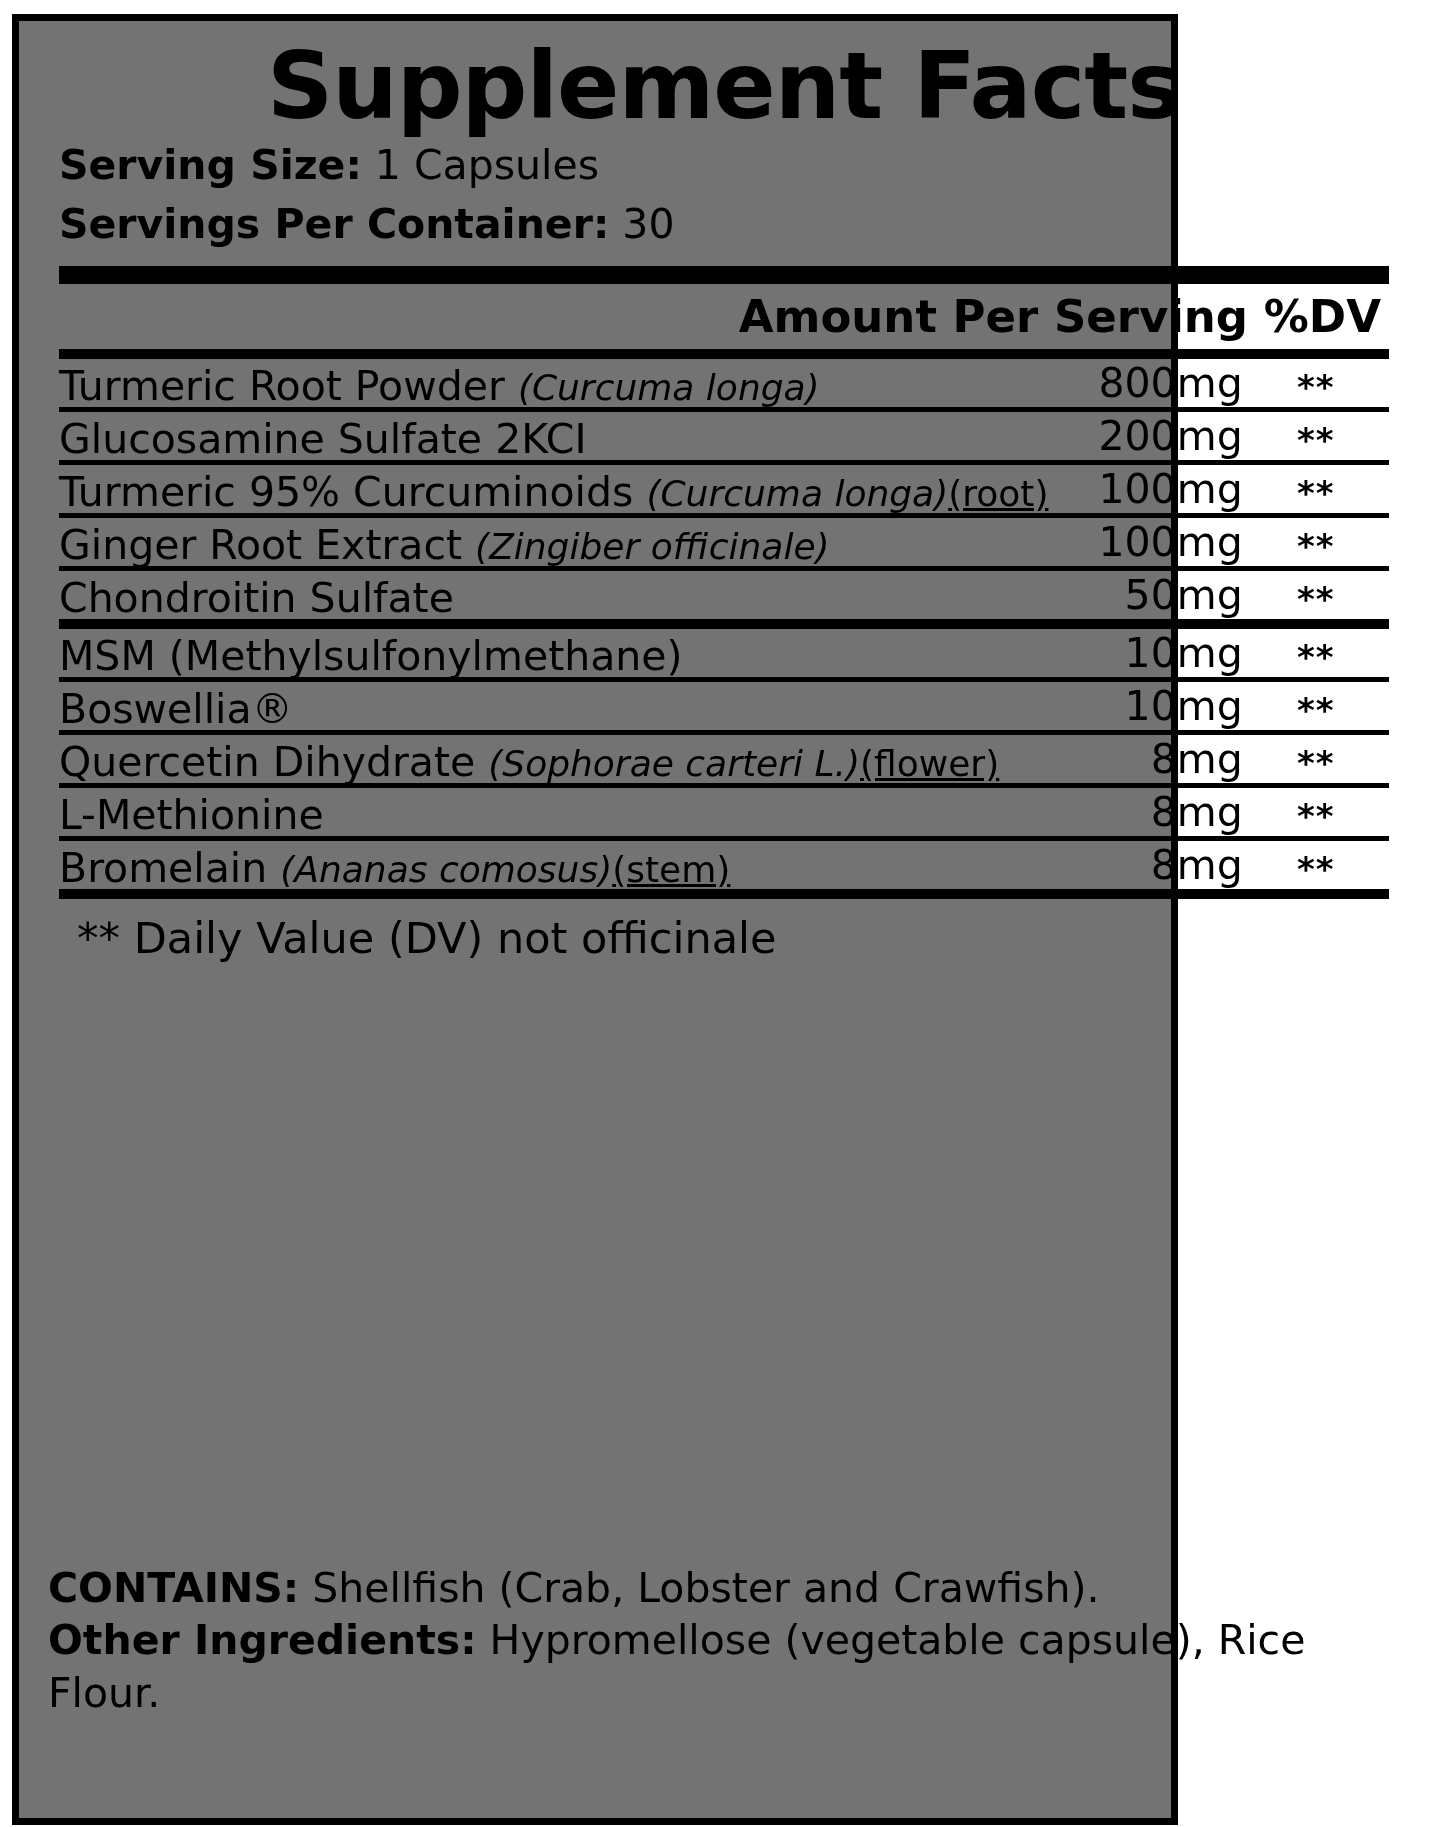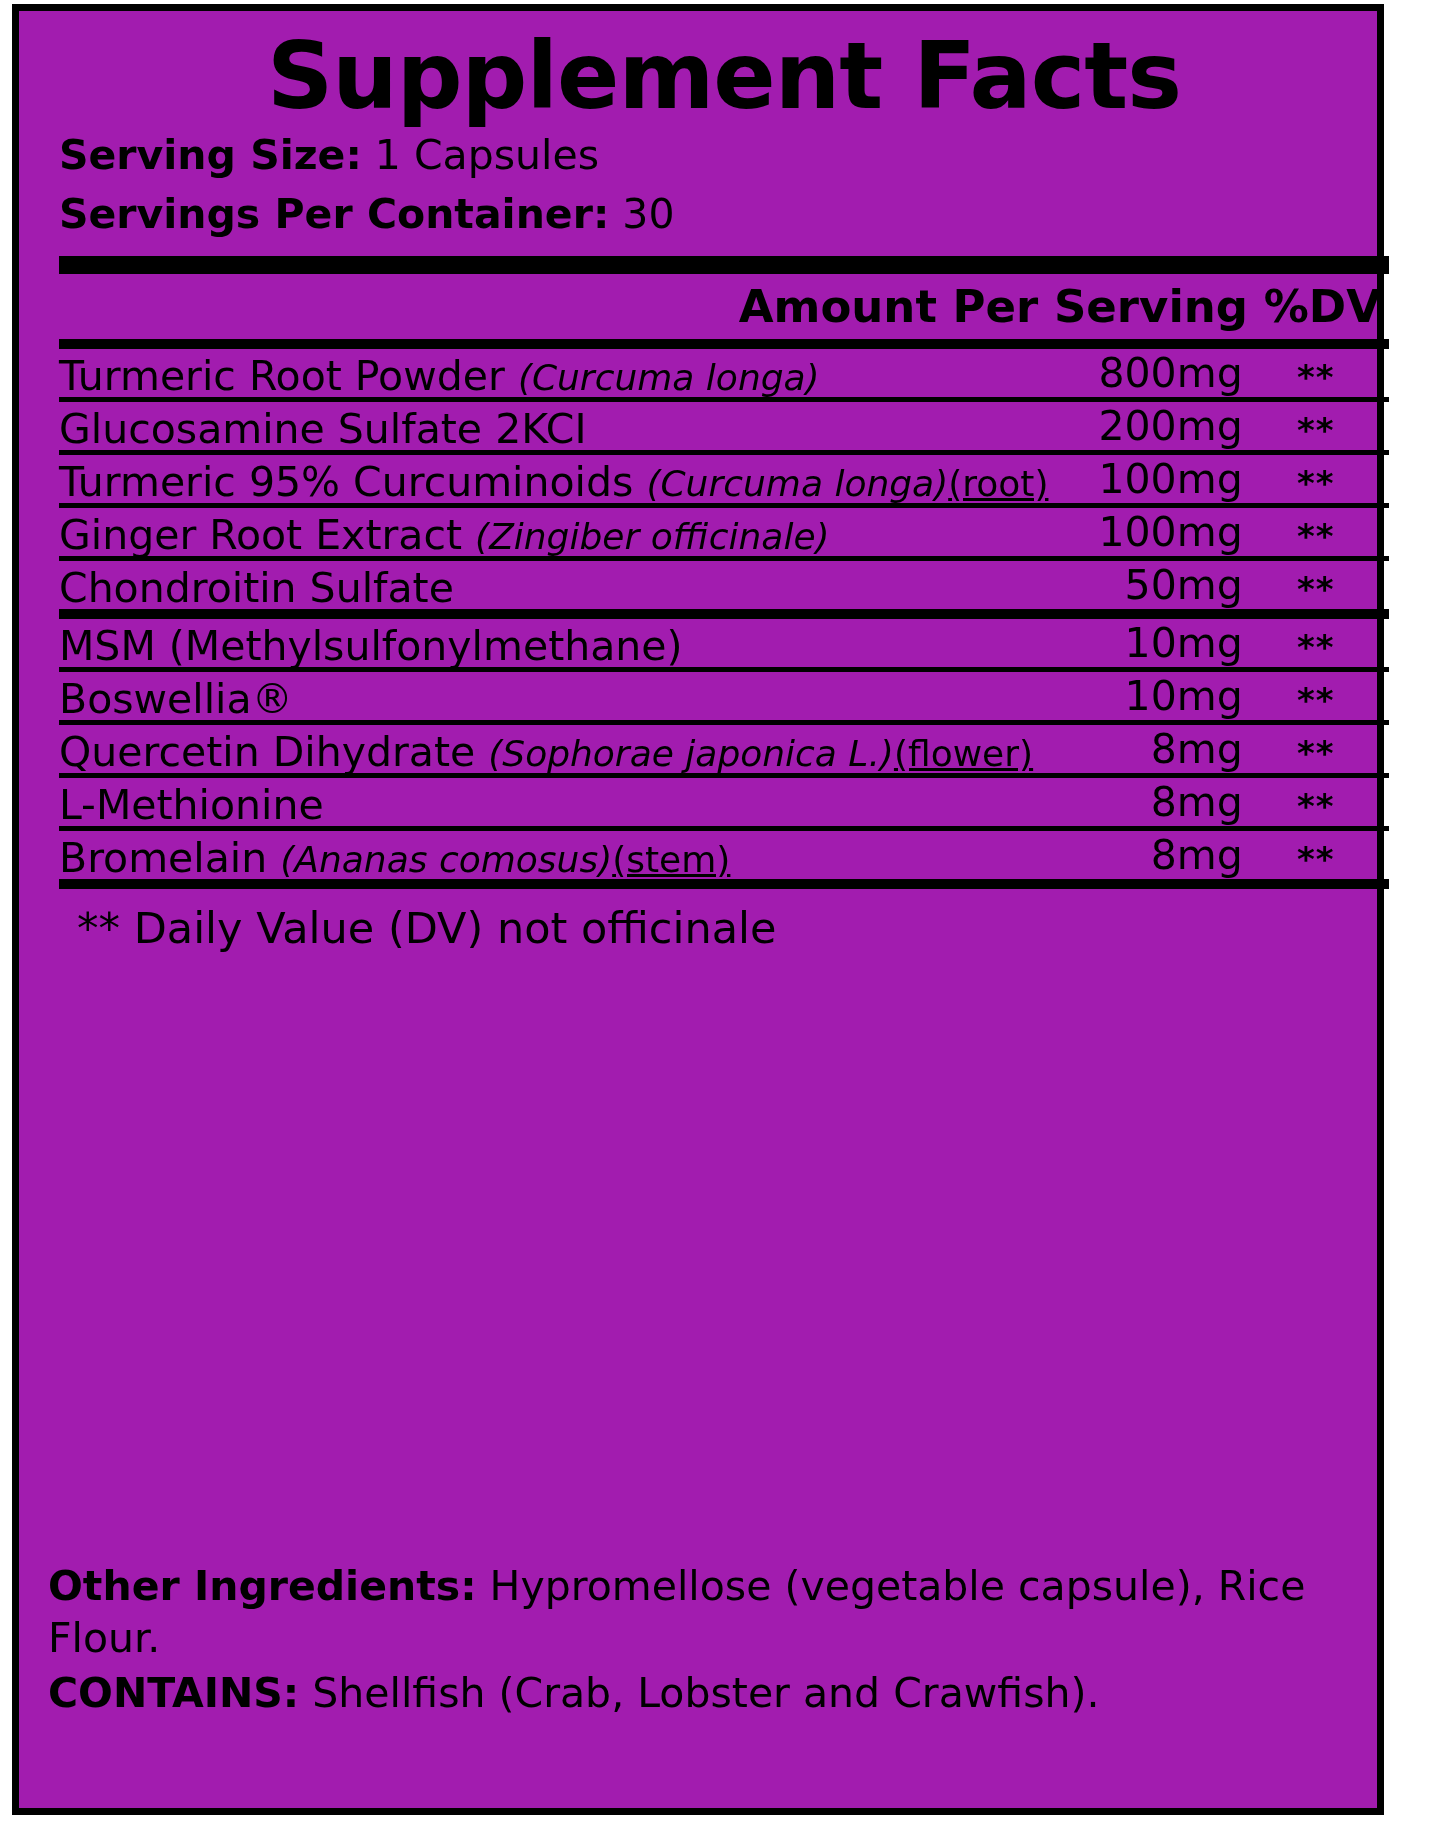--- a/index.html
+++ b/index.html
@@ -11,26 +11,26 @@
     width: 1445px;
     height: 1827px;
     font-family: "DejaVu Sans", sans-serif;
     color: #000000;
     overflow: hidden;
   }
 
   .label-panel {
     position: absolute;
     left: 12px;
-    top: 4px;
-    width: 1372px;
+    top: 14px;
+    width: 1166px;
     height: 1811px;
     border: 7px solid #000;
     box-sizing: border-box;
-    background: #a21caf;
+    background: #737373;
   }
 
   .inner {
     position: absolute;
     left: 40px;
     top: 18px;
     width: 1330px;
   }
 
   .title {
@@ -249,21 +249,21 @@
           <td class="row-amt">10mg</td>
           <td class="row-dv">**</td>
         </tr>
         <tr>
             <td class="divider-cell" colspan="3">
               <div class="line"></div>
             </td>
           </tr>
 
         <tr>
-          <td class="row-name"><span>Quercetin Dihydrate </span><span class="latin">(Sophorae japonica L.)</span><span class="paren">(flower)</span></td>
+          <td class="row-name"><span>Quercetin Dihydrate </span><span class="latin">(Sophorae carteri L.)</span><span class="paren">(flower)</span></td>
           <td class="row-amt">8mg</td>
           <td class="row-dv">**</td>
         </tr>
         <tr>
             <td class="divider-cell" colspan="3">
               <div class="line"></div>
             </td>
           </tr>
 
         <tr>
@@ -285,19 +285,19 @@
       </tbody>
     </table>
 
     <div class="rule-mid"></div>
 
     <div class="footnote">** Daily Value (DV) not officinale</div>
   </div>
 </div>
 
 <div class="bottom-block">
+  <div class="bottom-line bottom-line2">
+    <b>CONTAINS:</b><span> Shellfish (Crab, Lobster and Crawfish).</span>
+  </div>
   <div class="bottom-line">
     <b>Other Ingredients:</b><span> Hypromellose (vegetable capsule), Rice Flour.</span>
   </div>
-  <div class="bottom-line bottom-line2">
-    <b>CONTAINS:</b><span> Shellfish (Crab, Lobster and Crawfish).</span>
-  </div>
 </div>
 
 </body></html>

